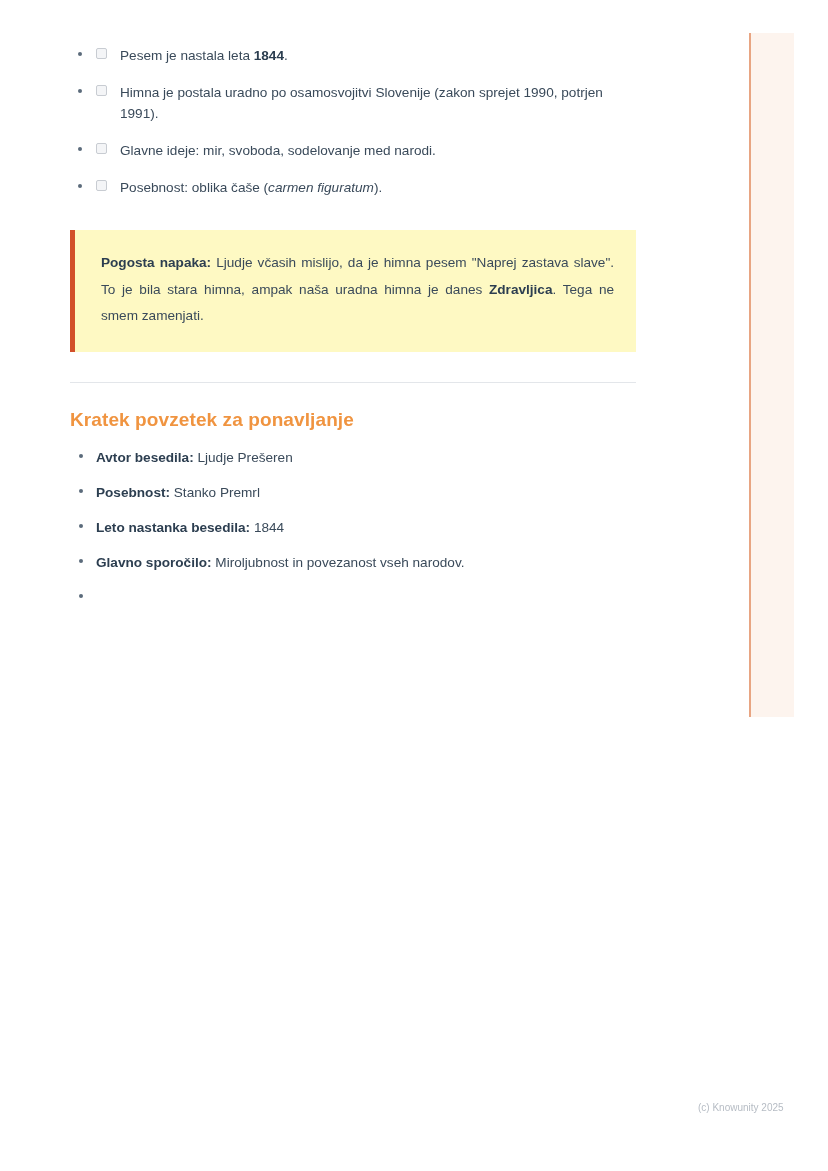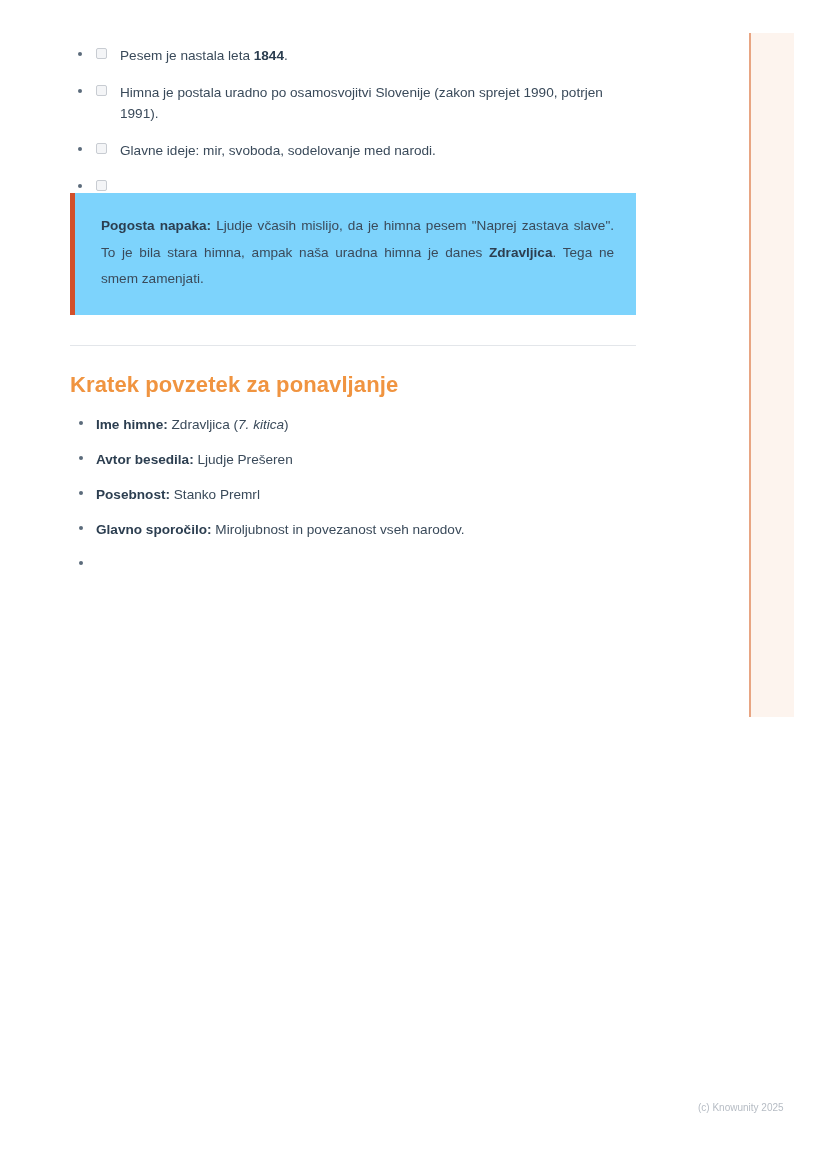--- a/index.html
+++ b/index.html
@@ -79,21 +79,21 @@
     border-radius: 2px;
     background: #f4f5f7;
     box-sizing: border-box;
   }
   .b { font-weight: bold; color: #2c3e50; }
   .i { font-style: italic; }
 
   
   .callout {
     margin-top: 32px;
-    background: #7dd3fc;
+    background: #fef9c3;
     border-left: 5px solid #d2502a;
     padding: 20px 22px 22px 26px;
     width: 566px;
     box-sizing: border-box;
   }
   .callout p {
     margin: 0;
     font-size: 13.6px;
     line-height: 1.95;
     color: #3a4a5a;
@@ -102,21 +102,21 @@
 
   hr.divider {
     border: none;
     border-top: 1px solid #e3e6ea;
     margin: 30px 0 0 0;
     width: 566px;
   }
 
   h2.section-title {
     color: #f09440;
-    font-size: 22px;
+    font-size: 19px;
     font-weight: bold;
     margin: 26px 0 16px 0;
     letter-spacing: 0.1px;
   }
 
   ul.summary {
     list-style: none;
     margin: 0;
     padding: 0;
   }
@@ -153,35 +153,35 @@
 
   <div class="side-strip"></div>
   <div class="side-strip-line"></div>
 
   <div class="content">
 
     <ul class="checklist" id="checklist">
         <li><span class="bullet"></span><span class="cbox"></span><span><span>Pesem je nastala leta </span><span class="b">1844</span><span>.</span></span></li>
         <li><span class="bullet"></span><span class="cbox"></span><span><span>Himna je postala uradno po osamosvojitvi Slovenije (zakon sprejet 1990, potrjen 1991).</span></span></li>
         <li><span class="bullet"></span><span class="cbox"></span><span><span>Glavne ideje: mir, svoboda, sodelovanje med narodi.</span></span></li>
-        <li><span class="bullet"></span><span class="cbox"></span></li>
+        <li><span class="bullet"></span><span class="cbox"></span><span><span>Posebnost: oblika čaše (</span><span class="i">carmen figuratum</span><span>).</span></span></li>
       </ul>
 
     <div class="callout">
       <p id="callout-text"><span class="b">Pogosta napaka:</span><span> Ljudje včasih mislijo, da je himna pesem "Naprej zastava slave". To je bila stara himna, ampak naša uradna himna je danes </span><span class="b">Zdravljica</span><span>. Tega ne smem zamenjati.</span></p>
     </div>
 
     <hr class="divider">
 
     <h2 class="section-title">Kratek povzetek za ponavljanje</h2>
 
     <ul class="summary" id="summary-list">
-        <li><span class="bullet"></span><span><span class="b">Ime himne:</span><span> Zdravljica (</span><span class="i">7. kitica</span><span>)</span></span></li>
         <li><span class="bullet"></span><span><span class="b">Avtor besedila:</span><span> Ljudje Prešeren</span></span></li>
         <li><span class="bullet"></span><span><span class="b">Posebnost:</span><span> Stanko Premrl</span></span></li>
+        <li><span class="bullet"></span><span><span class="b">Leto nastanka besedila:</span><span> 1844</span></span></li>
         <li><span class="bullet"></span><span><span class="b">Glavno sporočilo:</span><span> Miroljubnost in povezanost vseh narodov.</span></span></li>
         <li><span class="bullet"></span></li>
       </ul>
 
   </div>
 
   <div class="footer">(c) Knowunity 2025</div>
 
 </div>
 

